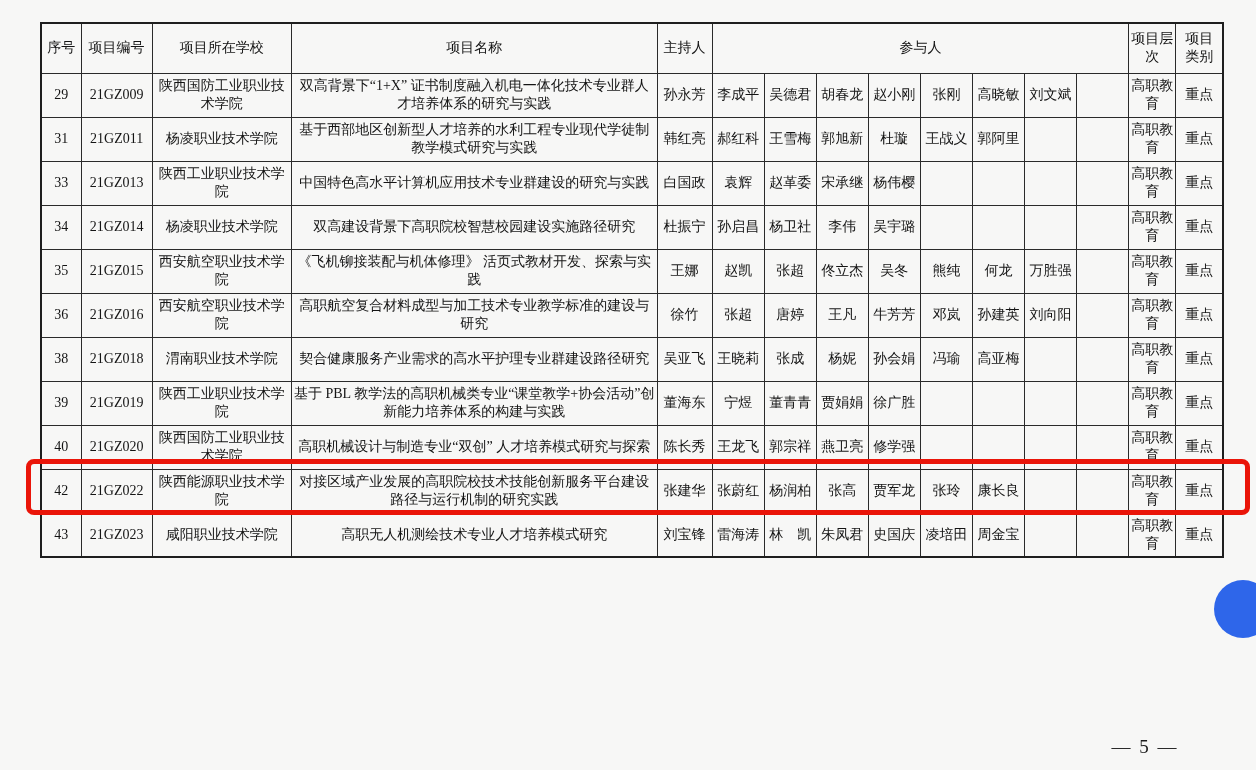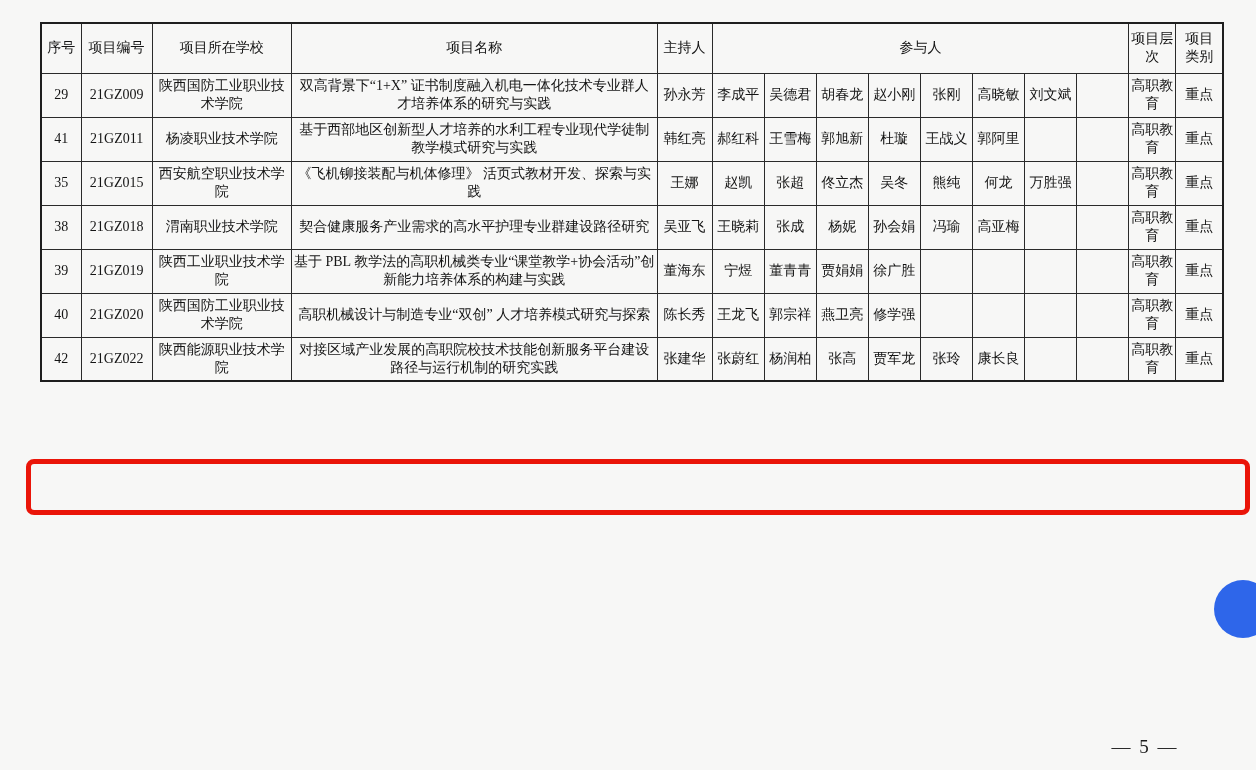--- a/index.html
+++ b/index.html
@@ -100,31 +100,65 @@
           <td>胡春龙</td>
           <td>赵小刚</td>
           <td>张刚</td>
           <td>高晓敏</td>
           <td>刘文斌</td>
           <td></td>
           <td>高职教育</td>
           <td>重点</td>
         </tr>
         <tr>
-          <td>41</td>
+          <td>31</td>
           <td>21GZ011</td>
           <td>杨凌职业技术学院</td>
           <td>基于西部地区创新型人才培养的水利工程专业现代学徒制教学模式研究与实践</td>
           <td>韩红亮</td>
           <td>郝红科</td>
           <td>王雪梅</td>
           <td>郭旭新</td>
           <td>杜璇</td>
           <td>王战义</td>
           <td>郭阿里</td>
+          <td></td>
+          <td></td>
+          <td>高职教育</td>
+          <td>重点</td>
+        </tr>
+        <tr>
+          <td>33</td>
+          <td>21GZ013</td>
+          <td>陕西工业职业技术学院</td>
+          <td>中国特色高水平计算机应用技术专业群建设的研究与实践</td>
+          <td>白国政</td>
+          <td>袁辉</td>
+          <td>赵革委</td>
+          <td>宋承继</td>
+          <td>杨伟樱</td>
+          <td></td>
+          <td></td>
+          <td></td>
+          <td></td>
+          <td>高职教育</td>
+          <td>重点</td>
+        </tr>
+        <tr>
+          <td>34</td>
+          <td>21GZ014</td>
+          <td>杨凌职业技术学院</td>
+          <td>双高建设背景下高职院校智慧校园建设实施路径研究</td>
+          <td>杜振宁</td>
+          <td>孙启昌</td>
+          <td>杨卫社</td>
+          <td>李伟</td>
+          <td>吴宇璐</td>
+          <td></td>
+          <td></td>
           <td></td>
           <td></td>
           <td>高职教育</td>
           <td>重点</td>
         </tr>
         <tr>
           <td>35</td>
           <td>21GZ015</td>
           <td>西安航空职业技术学院</td>
           <td>《飞机铆接装配与机体修理》 活页式教材开发、探索与实践</td>
@@ -134,20 +168,37 @@
           <td>佟立杰</td>
           <td>吴冬</td>
           <td>熊纯</td>
           <td>何龙</td>
           <td>万胜强</td>
           <td></td>
           <td>高职教育</td>
           <td>重点</td>
         </tr>
         <tr>
+          <td>36</td>
+          <td>21GZ016</td>
+          <td>西安航空职业技术学院</td>
+          <td>高职航空复合材料成型与加工技术专业教学标准的建设与研究</td>
+          <td>徐竹</td>
+          <td>张超</td>
+          <td>唐婷</td>
+          <td>王凡</td>
+          <td>牛芳芳</td>
+          <td>邓岚</td>
+          <td>孙建英</td>
+          <td>刘向阳</td>
+          <td></td>
+          <td>高职教育</td>
+          <td>重点</td>
+        </tr>
+        <tr>
           <td>38</td>
           <td>21GZ018</td>
           <td>渭南职业技术学院</td>
           <td>契合健康服务产业需求的高水平护理专业群建设路径研究</td>
           <td>吴亚飞</td>
           <td>王晓莉</td>
           <td>张成</td>
           <td>杨妮</td>
           <td>孙会娟</td>
           <td>冯瑜</td>
@@ -201,20 +252,37 @@
           <td>杨润柏</td>
           <td>张高</td>
           <td>贾军龙</td>
           <td>张玲</td>
           <td>康长良</td>
           <td></td>
           <td></td>
           <td>高职教育</td>
           <td>重点</td>
         </tr>
+        <tr>
+          <td>43</td>
+          <td>21GZ023</td>
+          <td>咸阳职业技术学院</td>
+          <td>高职无人机测绘技术专业人才培养模式研究</td>
+          <td>刘宝锋</td>
+          <td>雷海涛</td>
+          <td>林　凯</td>
+          <td>朱凤君</td>
+          <td>史国庆</td>
+          <td>凌培田</td>
+          <td>周金宝</td>
+          <td></td>
+          <td></td>
+          <td>高职教育</td>
+          <td>重点</td>
+        </tr>
       </tbody>
   </table>
 
   <div class="hl-box" style="border-color: rgb(234, 21, 9);"></div>
 
   <div class="page-number">— 5 —</div>
 
   <div class="fab" style="background: rgb(46, 102, 234);"></div>
 
 </div>

